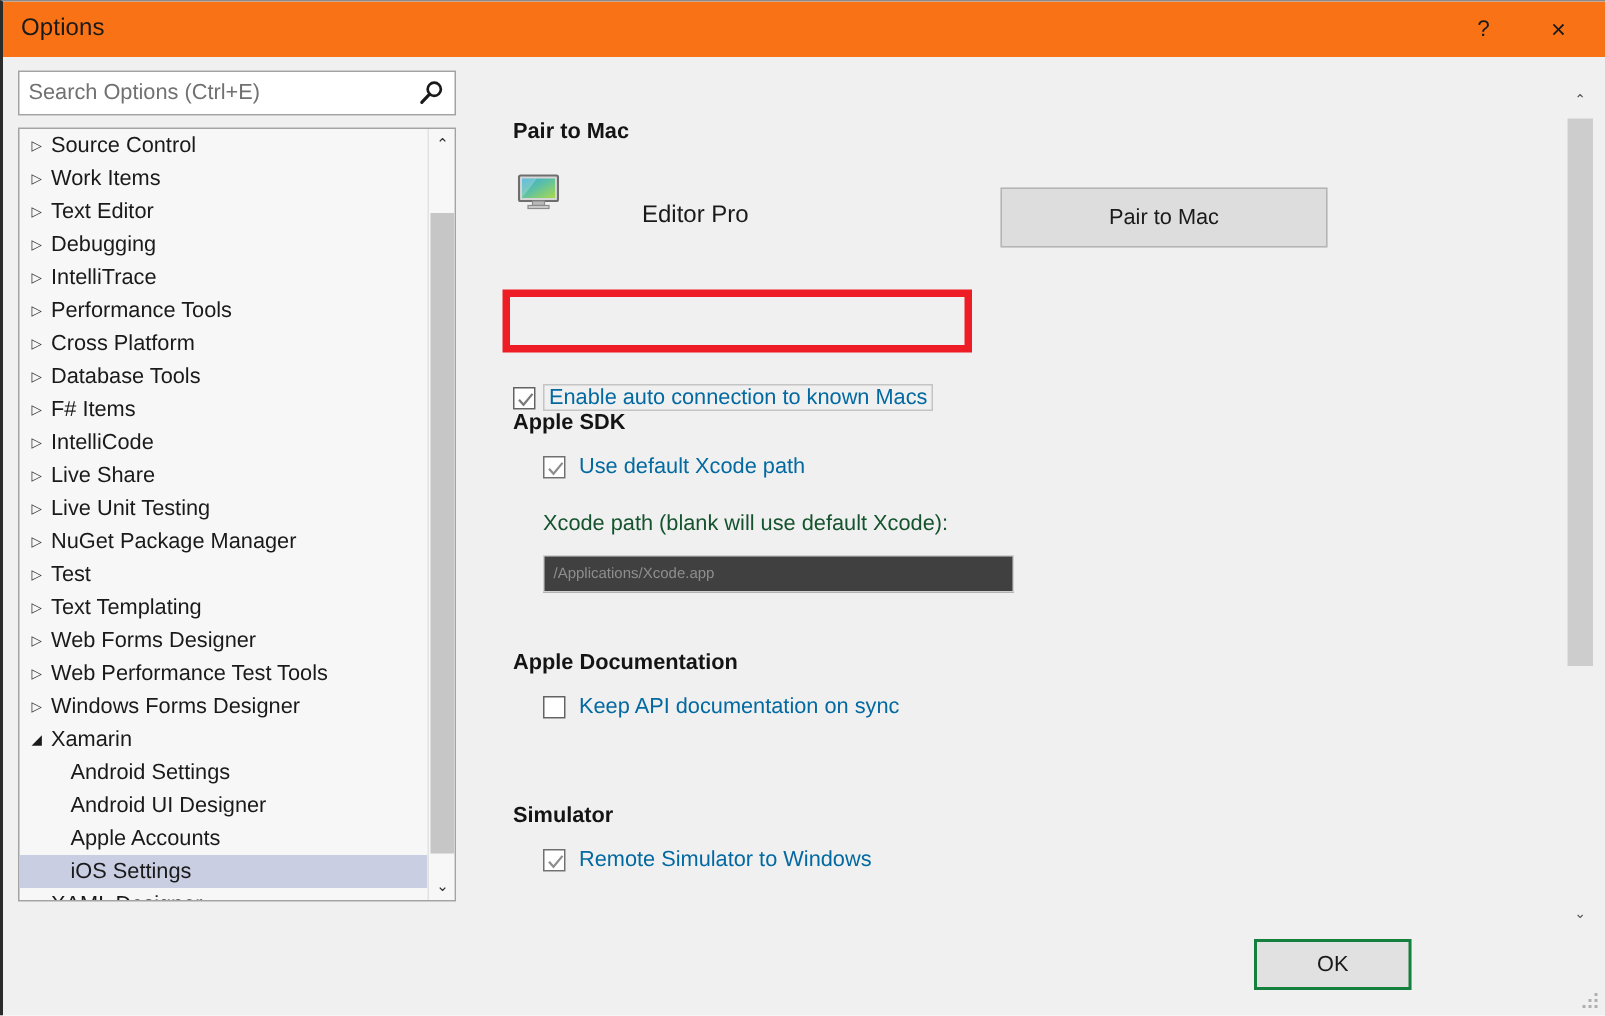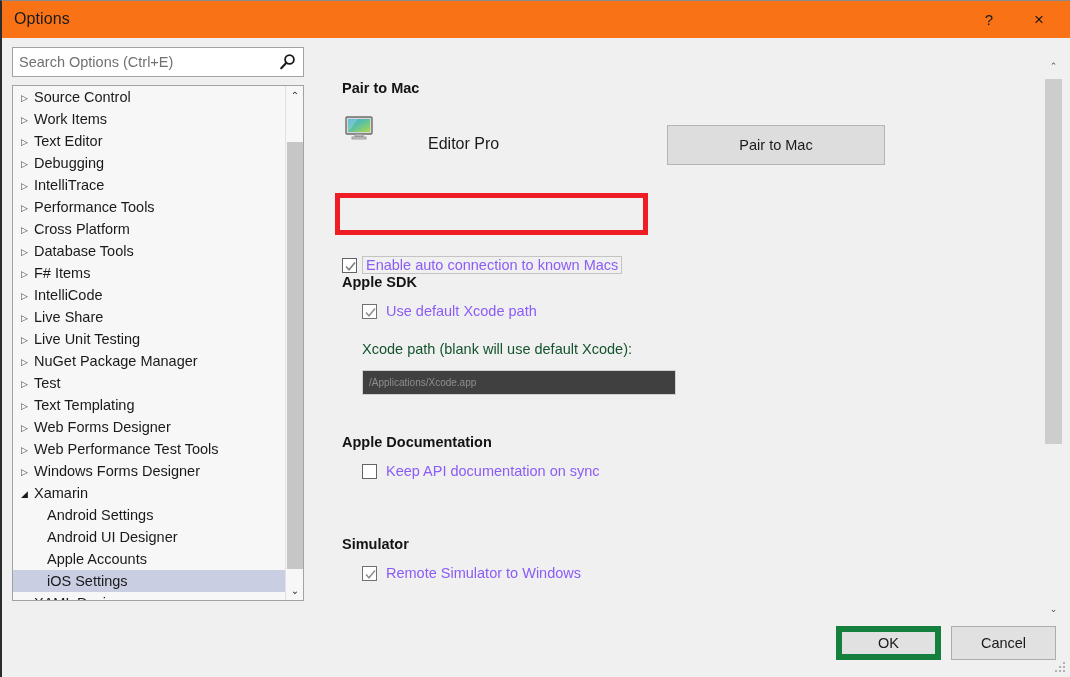--- a/index.html
+++ b/index.html
@@ -237,21 +237,21 @@
     background: #ffffff;
     box-sizing: border-box;
     position: relative;
     flex: none;
   }
   .cbox.gray { border-color: #707070; }
   .cbox svg { position: absolute; left: 1px; top: 1px; }
   .cb-label {
     margin-left: 9px;
     font-size: 14.5px;
-    color: #8b5cf6;
+    color: #0369a1;
     white-space: nowrap;
   }
   .cb-label.focused {
     border: 1px solid #c4c4c4;
     padding: 0 3px;
     margin-left: 5px;
   }
 
   
   #xcode-path {
@@ -326,21 +326,21 @@
     height: 57px;
     background: #f0f0f0;
   }
   #ok-btn {
     position: absolute;
     left: 834px;
     top: 625px;
     width: 105px;
     height: 34px;
     background: #e1e1e1;
-    border: 6px solid #15803d;
+    border: 2px solid #15803d;
     box-sizing: border-box;
     font-family: "Liberation Sans", sans-serif;
     font-size: 14.5px;
     color: #1a1a1a;
     display: flex;
     align-items: center;
     justify-content: center;
     cursor: default;
   }
   #cancel-btn {
@@ -492,21 +492,20 @@
   <div id="content-scroll">
     <div class="csb-arrow up">⌃</div>
     <div id="content-thumb"></div>
     <div class="csb-arrow down">⌄</div>
   </div>
 
   <div id="annotation"></div>
 
   <div id="footer"></div>
   <div id="ok-btn">OK</div>
-  <div id="cancel-btn">Cancel</div>
   <svg id="resize-grip" viewBox="0 0 13 13">
     <g fill="#b0b0b0">
       <rect x="9" y="1" width="2" height="2"></rect>
       <rect x="5" y="5" width="2" height="2"></rect>
         <rect x="9" y="5" width="2" height="2"></rect>
       <rect x="1" y="9" width="2" height="2"></rect>
         <rect x="5" y="9" width="2" height="2"></rect>
         <rect x="9" y="9" width="2" height="2"></rect>
     </g>
   </svg>

